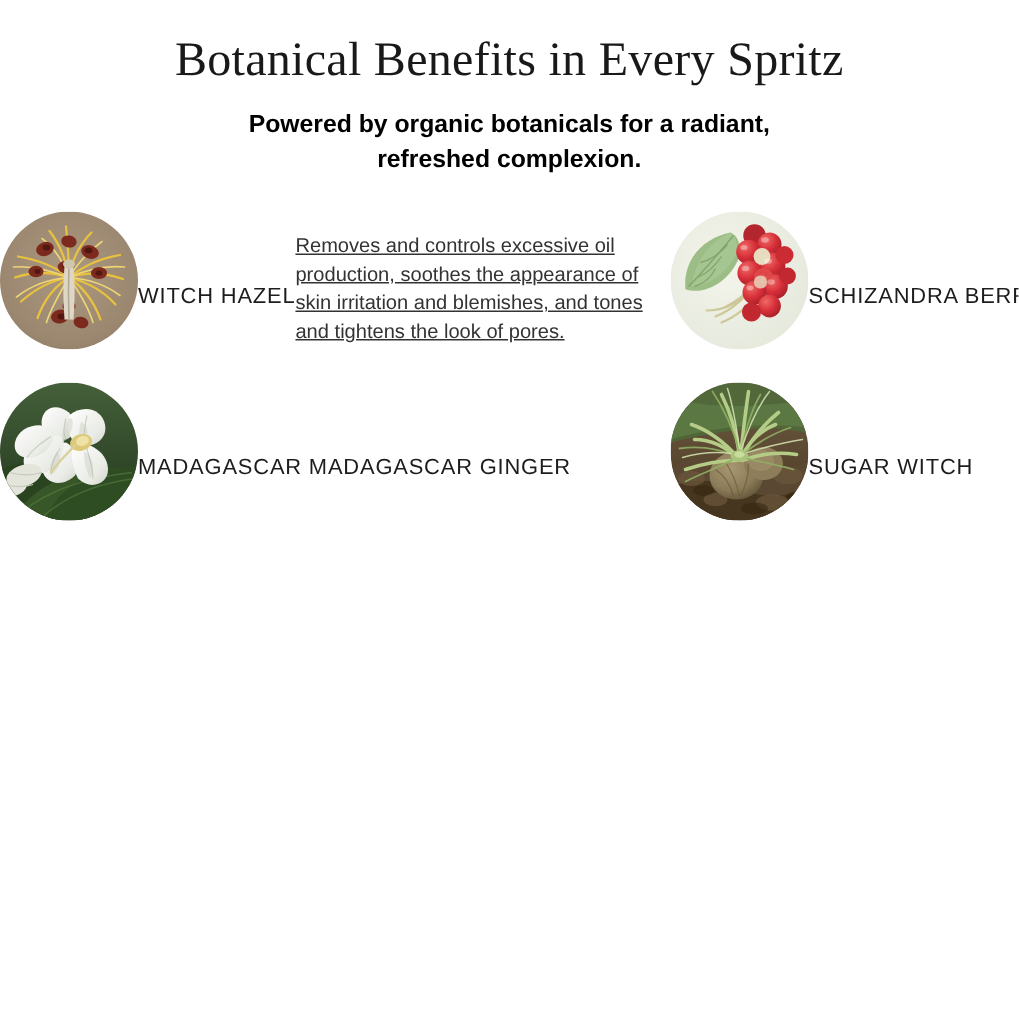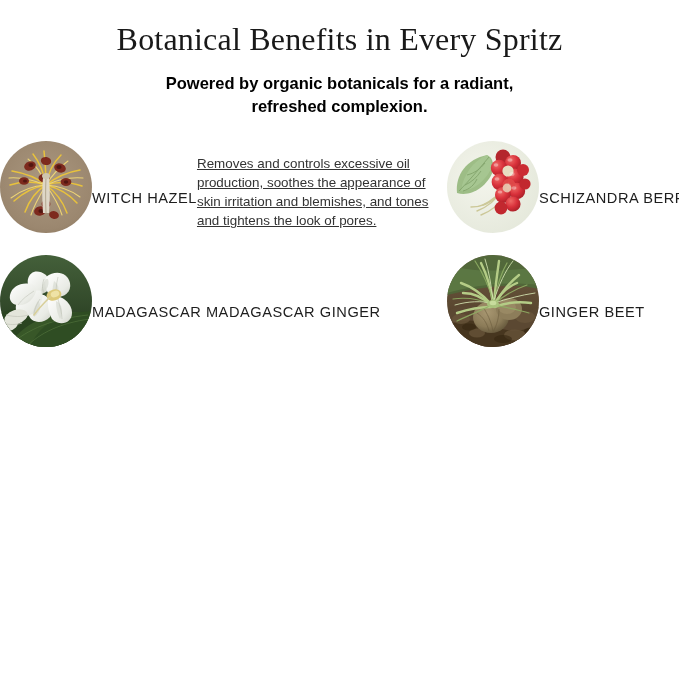--- a/index.html
+++ b/index.html
@@ -352,17 +352,17 @@
             <path d="M46 44 C44 30 42 16 38 4"></path>
             <path d="M47 45 C52 30 58 16 66 6"></path>
             <path d="M47 48 C60 44 74 40 88 38"></path>
             <path d="M45 48 C34 46 22 46 8 50"></path>
           </g>
 
           <ellipse cx="46" cy="49" rx="6" ry="4" fill="#a9c27c"></ellipse>
           <ellipse cx="46" cy="48" rx="3.4" ry="2.2" fill="#c8dc9d"></ellipse>
         </svg>
       </div>
-      <div class="ing-name">GINGER BEET</div>
+      <div class="ing-name">SUGAR WITCH</div>
     </div>
 
   </div>
 </div>
 
 </body></html>

